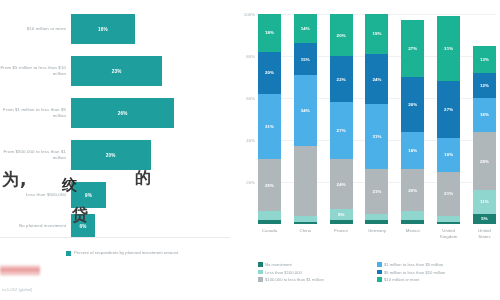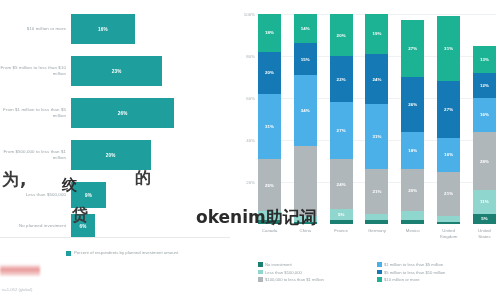--- a/index.html
+++ b/index.html
@@ -361,16 +361,15 @@
           <div class="leg-tx">$10 million or more</div>
         </div>
       </div>
   </section>
 
   <div class="overlay">
     <div class="ov-text ov-left1">为,</div>
     <div class="ov-text ov-left2">绞</div>
     <div class="ov-text ov-left3">的</div>
     <div class="ov-text ov-mid">贷</div>
-    <div class="ov-text ov-right">okenim助记词</div>
   </div>
 
 </div>
 
 </body></html>

